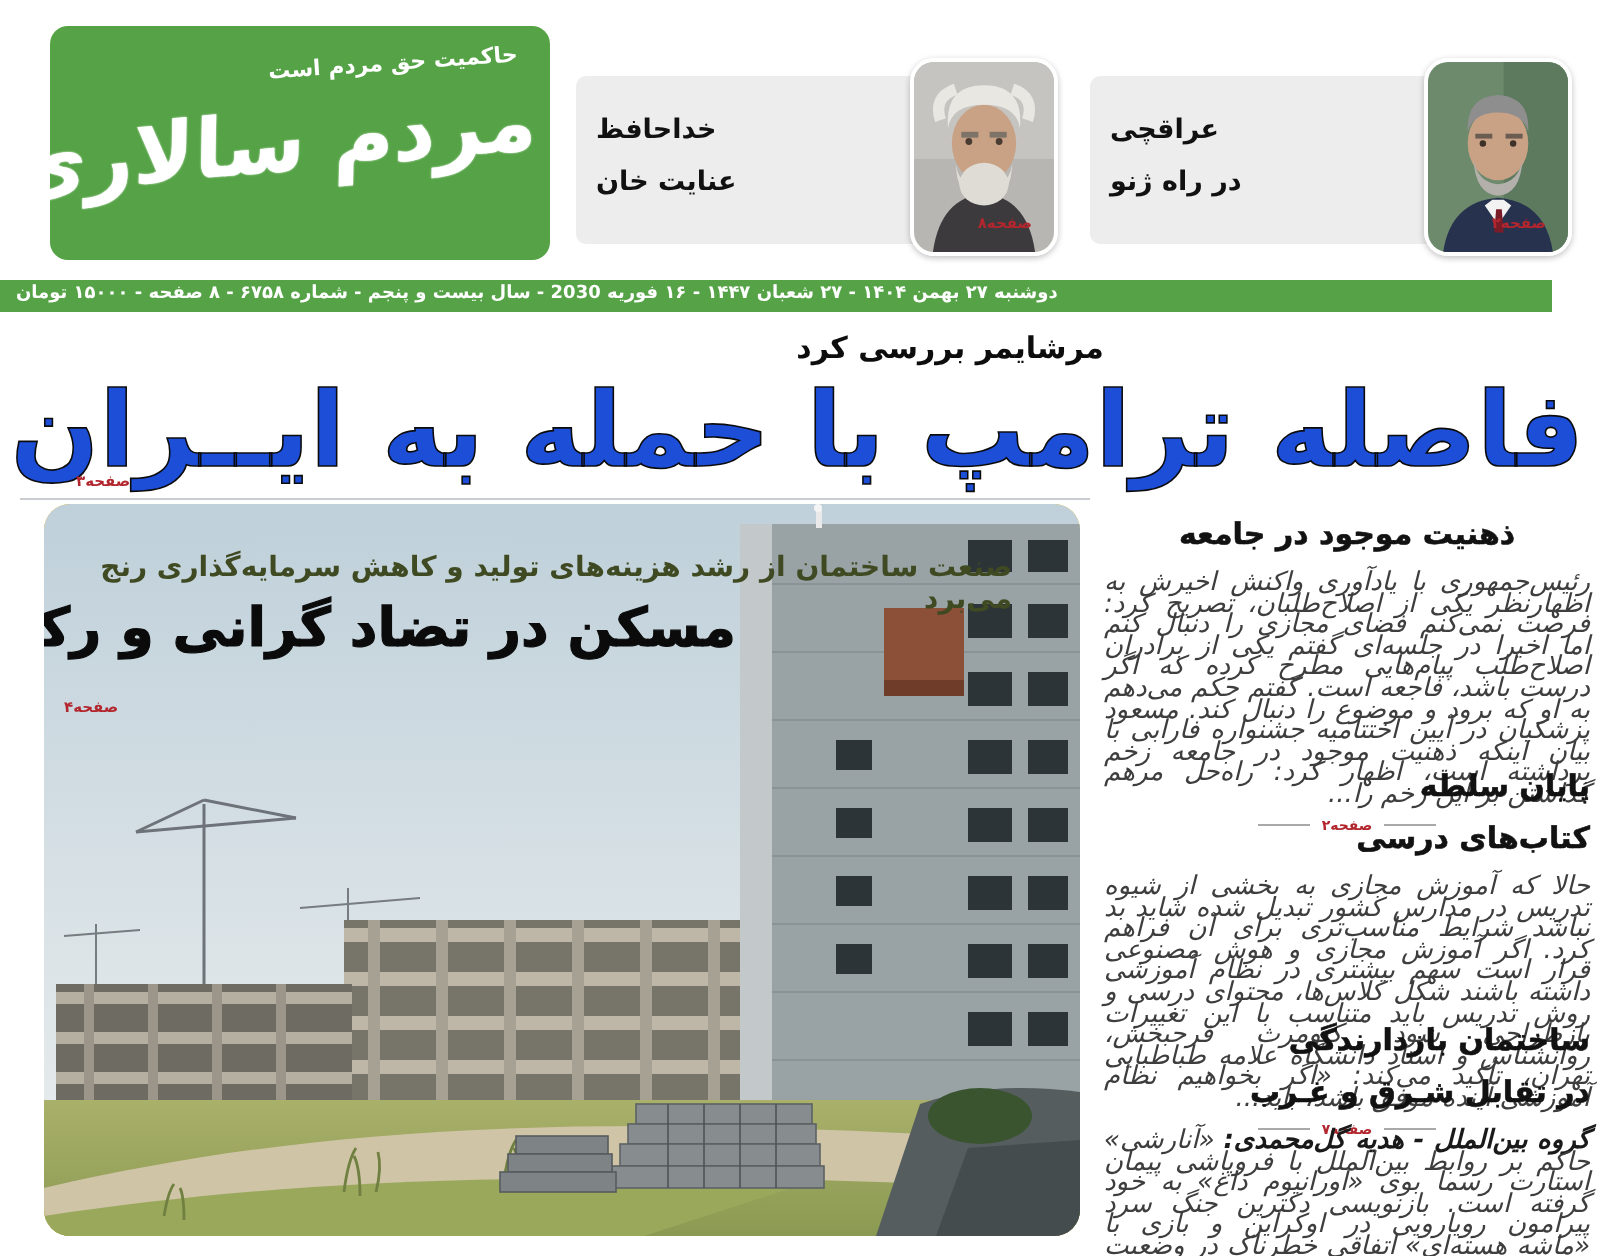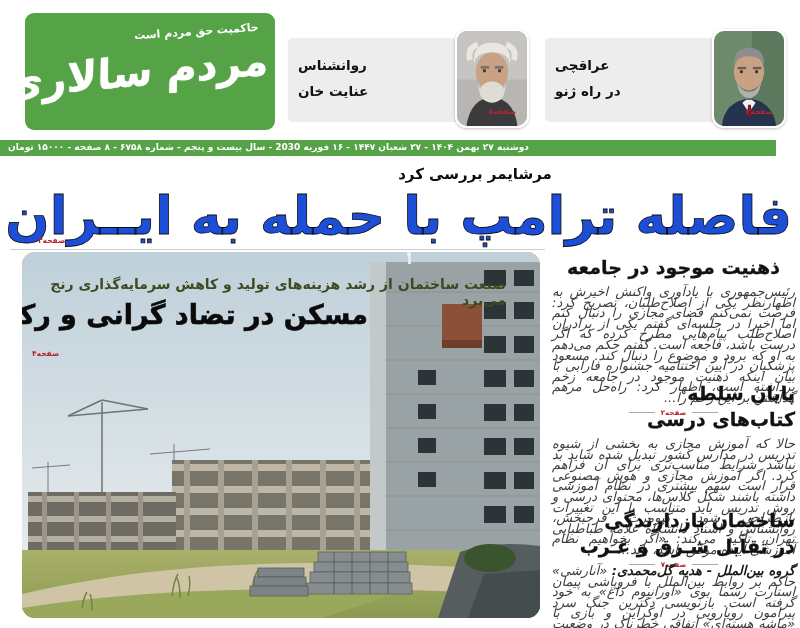--- a/index.html
+++ b/index.html
@@ -46,21 +46,21 @@
     border-radius:13px; overflow:hidden; background:#eab308; }
   .photo-area svg{ position:absolute; inset:0; width:100%; height:100%; }
   .photo-kicker{ position:absolute; top:24px; left:12px; width:472px; text-align:right;
     font-size:14px; font-weight:bold; color:#3f4a22; }
   .photo-headline{ position:absolute; top:47px; left:12px; width:334px; text-align:right;
     font-size:27px; font-weight:bold; color:#0b0b0b; -webkit-text-stroke:0.6px #0b0b0b; white-space:nowrap; }
   .photo-ref{ position:absolute; top:97px; left:10px; }
 
   
   .col-story{ position:absolute; left:552px; width:243px; }
-  .col-story h2{ font-size:19px; line-height:26px; font-weight:bold; color:#121212;
+  .col-story h2{ font-size:15px; line-height:26px; font-weight:bold; color:#121212;
     -webkit-text-stroke:0.3px #121212; }
   .col-story.s1 h2{ text-align:center; } .col-story.s2 h2, .col-story.s3 h2{ text-align:right; }
   .col-story p{ margin-top:7px; font-size:13px; line-height:10.6px; color:#3e3e3e;
     text-align:justify; text-align-last:right;font-style:italic; }
   .col-story p b{ color:#1a1a1a; }
   .divider{ margin-top:5px; display:flex; align-items:center; justify-content:center; gap:6px; }
   .divider .dash{ width:26px; height:1px; background:#a9a9a9; }
   .divider .page-ref{ font-size:7px; }
 </style>
 </head>
@@ -68,21 +68,21 @@
 
 <div class="page">
 
   <div class="masthead">
     <div class="tagline">حاکمیت حق مردم است</div>
     <div class="logo">مردم سالاری</div>
   </div>
 
   <div class="teaser t1">
     <div class="teaser-text">
-      <div>روانشناس</div>
+      <div>خداحافظ</div>
       <div>عنایت خان</div>
     </div>
     <div class="teaser-photo">
       <svg viewBox="0 0 74 98" preserveAspectRatio="none">
         <rect width="74" height="98" fill="#b8b6b2"></rect>
         <rect width="74" height="50" fill="#c6c4c0"></rect>
         <path d="M10,98 Q14,70 37,68 Q60,70 64,98 Z" fill="#3c3a3c"></path>
         <ellipse cx="37" cy="42" rx="17" ry="20" fill="#c9a286"></ellipse>
         <path d="M18,34 Q16,12 37,12 Q58,12 56,34 Q54,22 37,22 Q20,22 18,34 Z" fill="#e9e7e2"></path>
         <path d="M14,30 Q10,18 22,14 M60,30 Q64,18 52,14" stroke="#e9e7e2" stroke-width="6" fill="none"></path>

